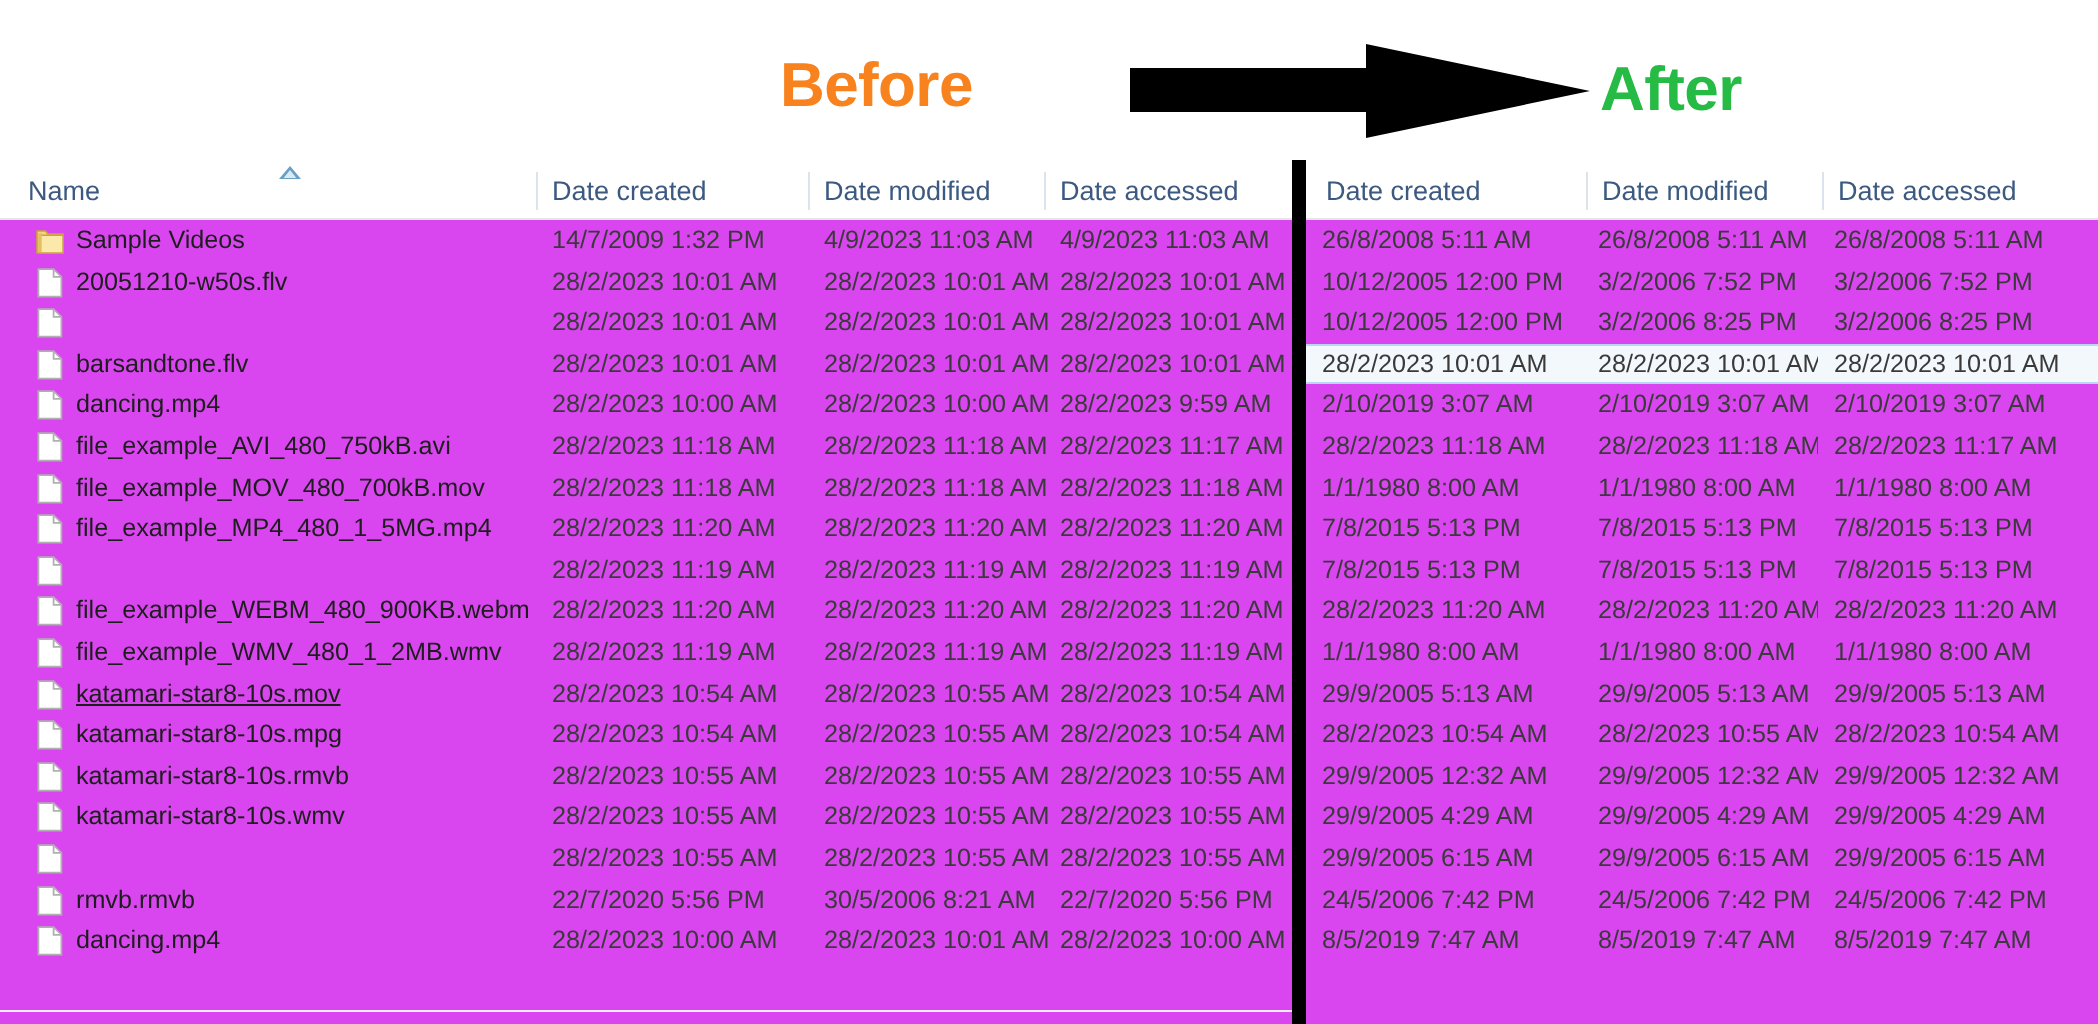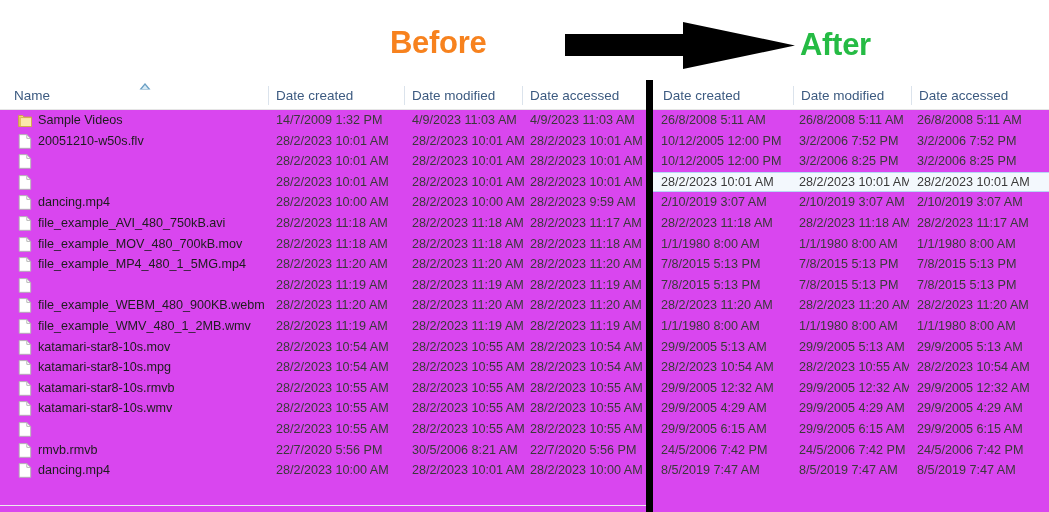--- a/index.html
+++ b/index.html
@@ -184,20 +184,21 @@
         <div class="cell " style="left:412px;width:116px;">28/2/2023 10:01 AM</div>
         <div class="cell " style="left:530px;width:116px;">28/2/2023 10:01 AM</div>
       </div>
       <div class="row">
         <span class="ficon">
           <svg width="14" height="15" viewBox="0 0 14 15">
             <path d="M1.2 0.6 h7.6 l3.9 3.8 v9.9 h-11.5 z" fill="#ffffff" stroke="#b0b0b0" stroke-width="0.9"></path>
             <path d="M8.8 0.6 v3.8 h3.9" fill="none" stroke="#b0b0b0" stroke-width="0.9"></path>
           </svg>
         </span>
+        <div class="cell name" style="left:14px;width:250px;padding-left:24px;">barsandtone.flv</div>
         <div class="cell " style="left:276px;width:134px;">28/2/2023 10:01 AM</div>
         <div class="cell " style="left:412px;width:116px;">28/2/2023 10:01 AM</div>
         <div class="cell " style="left:530px;width:116px;">28/2/2023 10:01 AM</div>
       </div>
       <div class="row">
         <span class="ficon">
           <svg width="14" height="15" viewBox="0 0 14 15">
             <path d="M1.2 0.6 h7.6 l3.9 3.8 v9.9 h-11.5 z" fill="#ffffff" stroke="#b0b0b0" stroke-width="0.9"></path>
             <path d="M8.8 0.6 v3.8 h3.9" fill="none" stroke="#b0b0b0" stroke-width="0.9"></path>
           </svg>
@@ -278,21 +279,21 @@
         <div class="cell " style="left:412px;width:116px;">28/2/2023 11:19 AM</div>
         <div class="cell " style="left:530px;width:116px;">28/2/2023 11:19 AM</div>
       </div>
       <div class="row">
         <span class="ficon">
           <svg width="14" height="15" viewBox="0 0 14 15">
             <path d="M1.2 0.6 h7.6 l3.9 3.8 v9.9 h-11.5 z" fill="#ffffff" stroke="#b0b0b0" stroke-width="0.9"></path>
             <path d="M8.8 0.6 v3.8 h3.9" fill="none" stroke="#b0b0b0" stroke-width="0.9"></path>
           </svg>
         </span>
-        <div class="cell name" style="left:14px;width:250px;padding-left:24px;">katamari-star8-10s.mov</div>
+        <div class="cell name" style="left:14px;width:250px;padding-left:24px;text-decoration:underline;">katamari-star8-10s.mov</div>
         <div class="cell " style="left:276px;width:134px;">28/2/2023 10:54 AM</div>
         <div class="cell " style="left:412px;width:116px;">28/2/2023 10:55 AM</div>
         <div class="cell " style="left:530px;width:116px;">28/2/2023 10:54 AM</div>
       </div>
       <div class="row">
         <span class="ficon">
           <svg width="14" height="15" viewBox="0 0 14 15">
             <path d="M1.2 0.6 h7.6 l3.9 3.8 v9.9 h-11.5 z" fill="#ffffff" stroke="#b0b0b0" stroke-width="0.9"></path>
             <path d="M8.8 0.6 v3.8 h3.9" fill="none" stroke="#b0b0b0" stroke-width="0.9"></path>
           </svg>

